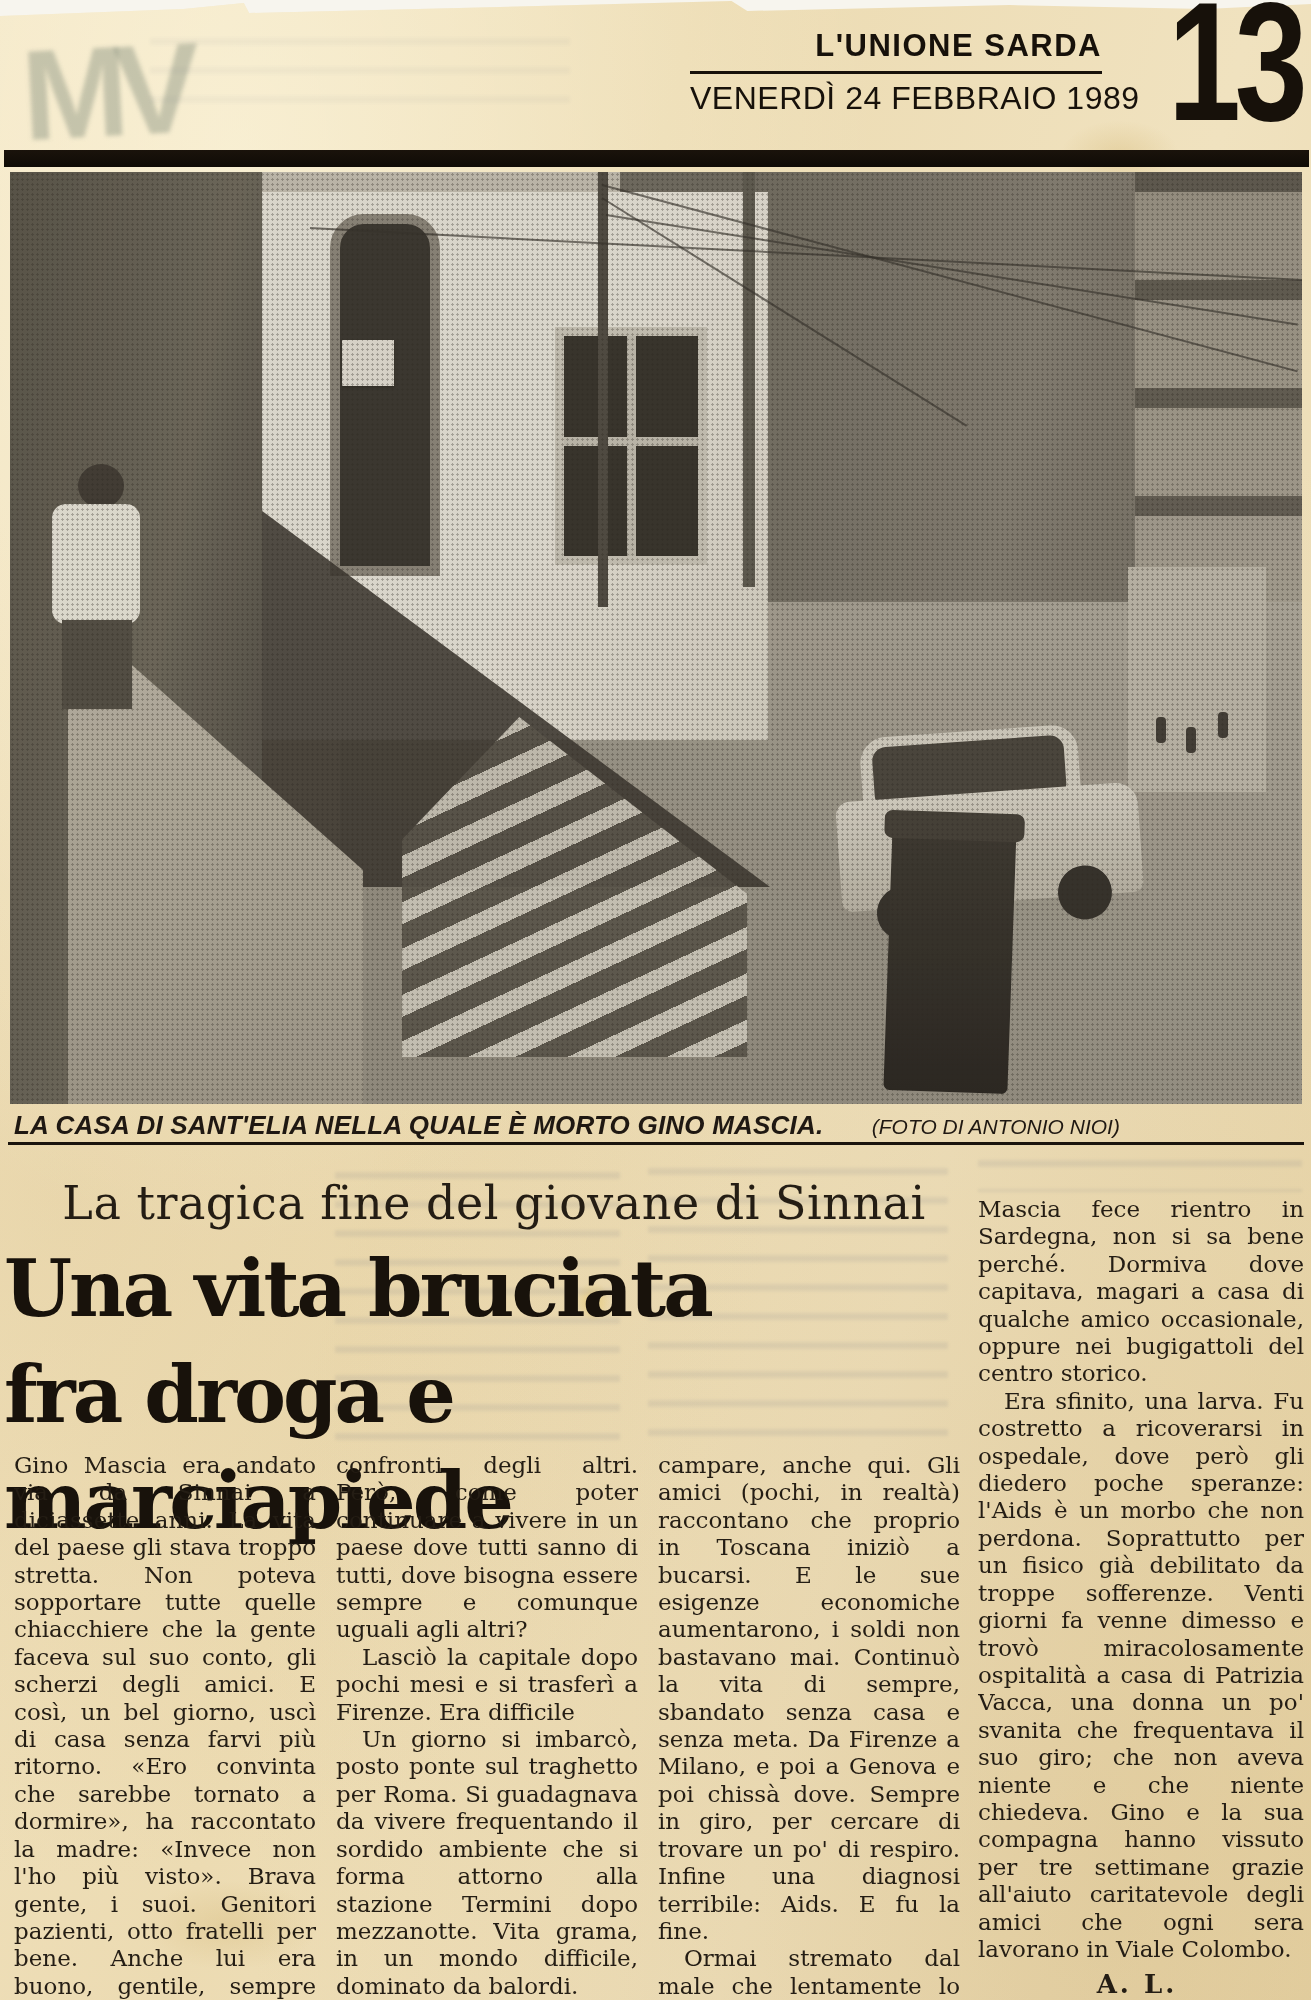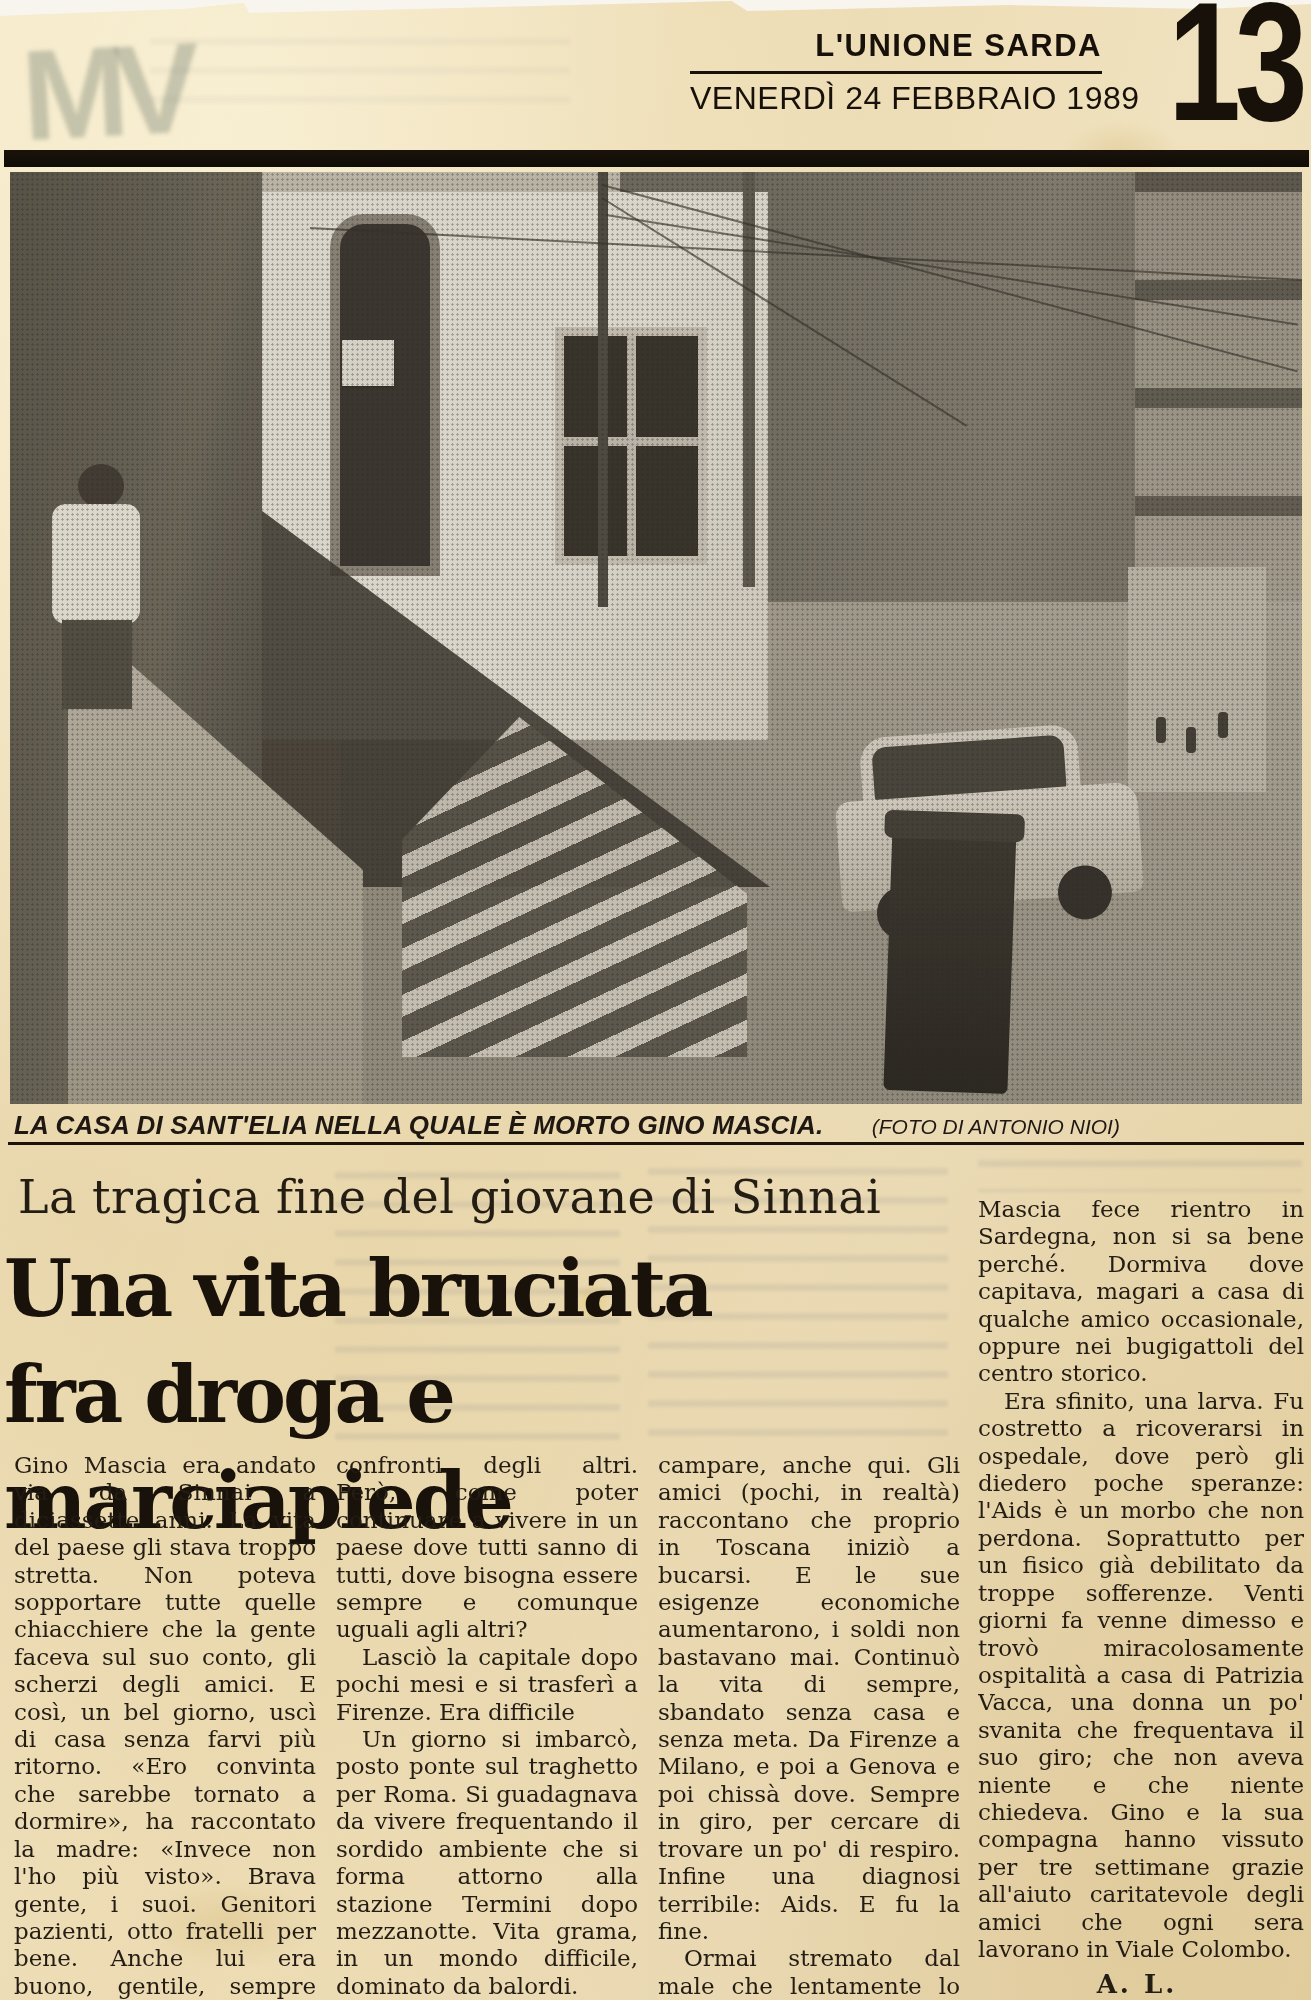--- a/index.html
+++ b/index.html
@@ -118,21 +118,21 @@
   
   .caption{position:absolute;left:14px;top:1110px;width:1285px;z-index:2;
     color:#1f1812;white-space:nowrap;}
   .cap-main{font-size:26px;font-weight:bold;font-style:italic;letter-spacing:.2px;}
   .cap-credit{font-size:21px;font-style:italic;margin-left:44px;}
   .caption-rule{position:absolute;left:8px;top:1142px;width:1296px;height:3px;
     background:#1a140d;z-index:2;}
   
   .serif{font-family:"DejaVu Serif","Liberation Serif",serif;color:#241d14;}
   .kicker{position:absolute;left:18px;top:1170px;width:940px;z-index:2;
-    font-size:46px;font-weight:normal;letter-spacing:.5px;margin:0;}
+    font-size:46px;font-weight:normal;letter-spacing:.5px;margin:6px;text-align:center;}
   .big-title{position:absolute;left:4px;top:1236px;width:960px;z-index:2;margin:0;
     font-size:78px;font-weight:bold;line-height:1.36;letter-spacing:-3px;color:#18120b;}
   .columns{position:absolute;left:14px;top:1452px;width:946px;height:548px;
     display:flex;gap:20px;overflow:hidden;z-index:2;}
   .col{flex:1;overflow:hidden;}
   .columns p,.sidebar p{margin:0;font-size:23px;line-height:27.4px;text-align:justify;}
   p.indent{text-indent:26px;}
   .sidebar{position:absolute;left:978px;top:1196px;width:326px;height:804px;
     overflow:hidden;z-index:2;}
   .byline{text-align:center;font-weight:bold;font-size:26px;letter-spacing:3px;

